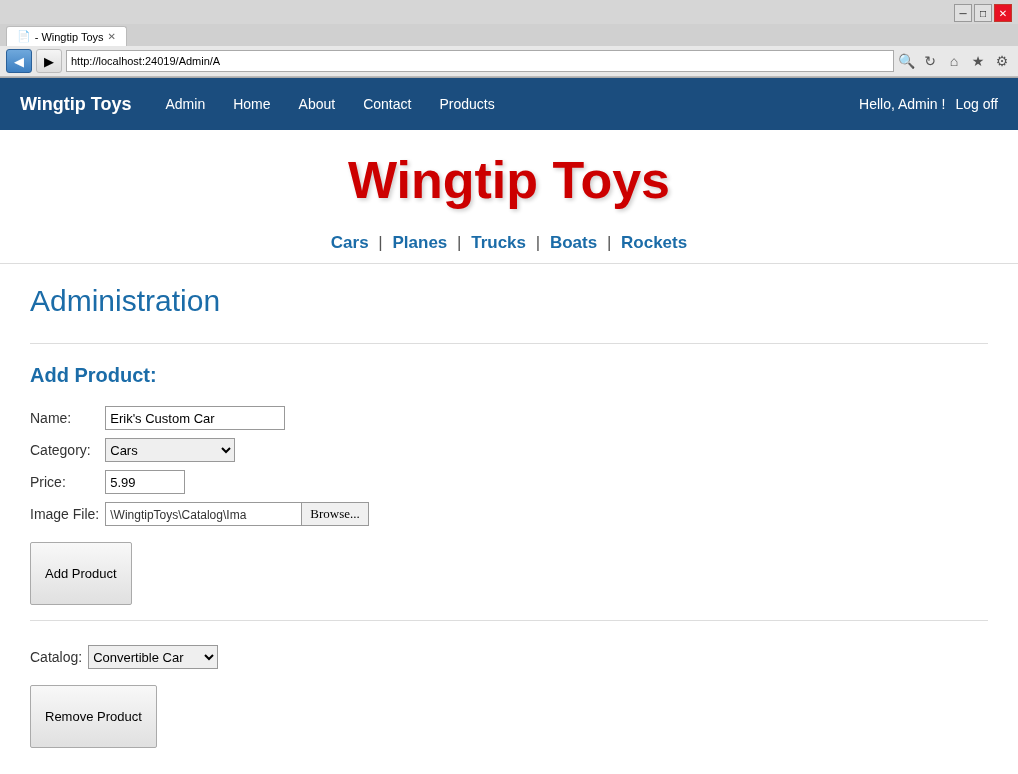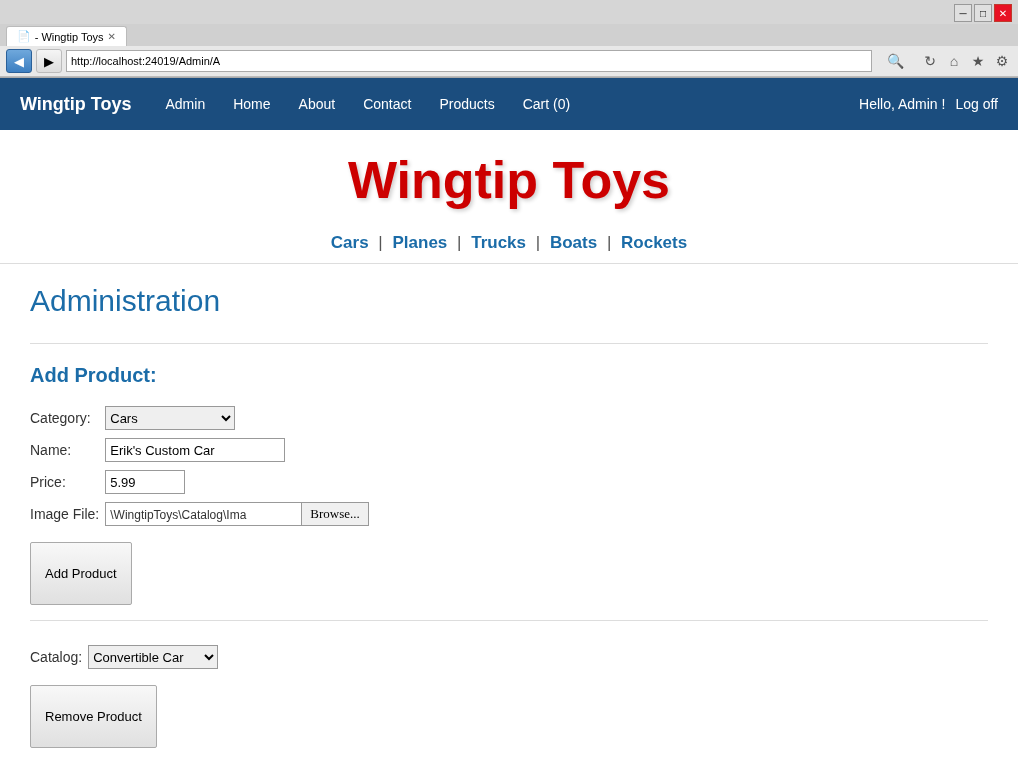--- a/index.html
+++ b/index.html
@@ -28,21 +28,21 @@
       display: flex; align-items: center; padding: 3px 6px; gap: 4px;
       background: #e8e8e8; border-bottom: 1px solid #bbb;
     }
     .nav-btn {
       width: 26px; height: 24px; border: 1px solid #bbb; background: linear-gradient(to bottom, #f5f5f5, #ddd);
       border-radius: 3px; cursor: pointer; display: flex; align-items: center; justify-content: center;
       font-size: 13px;
     }
     .nav-btn.back { background: linear-gradient(to bottom, #6fa8dc, #3d7fc1); color: white; border-color: #2a6099; }
     .address-bar {
-      flex: 1; display: flex; align-items: center; gap: 14px;
+      flex: 1; display: flex; align-items: center; gap: 3px;
     }
     .address-input {
       flex: 1; height: 22px; border: 1px solid #aaa; padding: 0 4px; font-size: 11px;
       background: white;
     }
     .browser-tabs {
       display: flex; align-items: flex-end; padding: 2px 6px 0; background: #d0d0d0;
     }
     .tab {
       padding: 3px 10px; border: 1px solid #bbb; border-bottom: none;
@@ -160,21 +160,20 @@
 </div>
 
 <nav class="navbar">
   <span class="navbar-brand">Wingtip Toys</span>
   <div class="nav-links">
     <a class="nav-link">Admin</a>
     <a class="nav-link">Home</a>
     <a class="nav-link">About</a>
     <a class="nav-link">Contact</a>
     <a class="nav-link">Products</a>
-    <a class="nav-link">Cart (0)</a>
   </div>
   <div class="nav-right">
     <span class="nav-hello">Hello, Admin !</span>
     <a class="nav-logoff">Log off</a>
   </div>
 </nav>
 
 <div class="site-title">Wingtip Toys</div>
 
 <div class="category-links">
@@ -195,34 +194,34 @@
   <h1 class="page-title">Administration</h1>
 
   <hr class="section-divider">
 
   <section class="form-section">
     <h2 class="section-title">Add Product:</h2>
 
     <table class="form-table">
       <tbody>
           <tr>
+        <td><span class="form-label">Name:</span></td>
+        <td><input class="form-input" type="text" value="Erik's Custom Car" style=""></td>
+      </tr>
+      <tr>
         <td><span class="form-label">Category:</span></td>
         <td>
           <select class="form-select">
             <option>Cars</option>
             <option>Planes</option>
             <option>Trucks</option>
             <option>Boats</option>
             <option>Rockets</option>
           </select>
         </td>
-      </tr>
-      <tr>
-        <td><span class="form-label">Name:</span></td>
-        <td><input class="form-input" type="text" value="Erik's Custom Car" style=""></td>
       </tr>
       <tr>
         <td><span class="form-label">Price:</span></td>
         <td><input class="form-input" type="text" style="width: 80px;" value="5.99"></td>
       </tr>
       <tr>
         <td><span class="form-label">Image File:</span></td>
         <td>
           <div class="file-input-row">
             <div class="file-text">\WingtipToys\Catalog\Ima</div>

